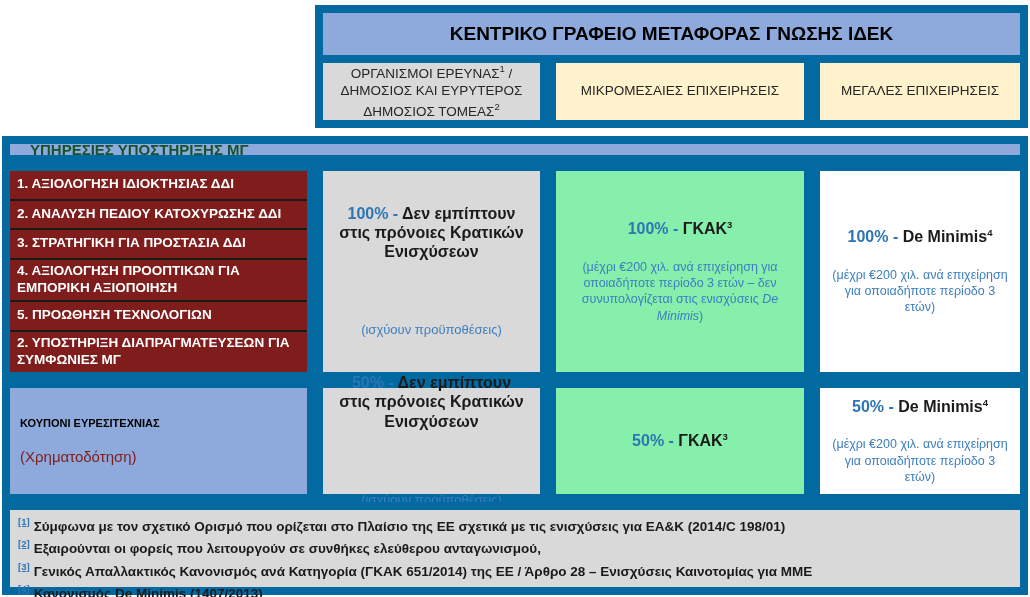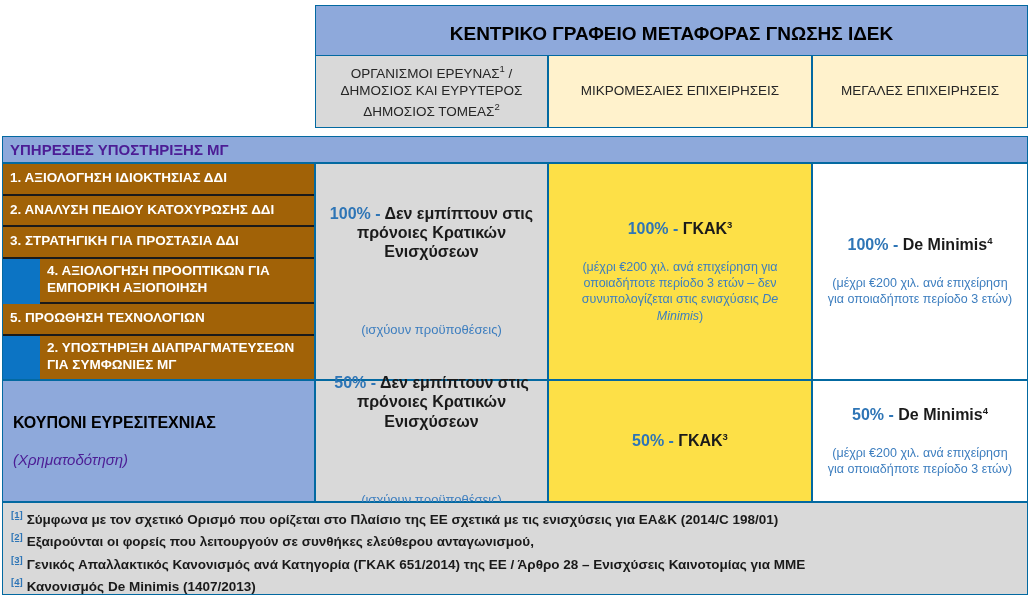--- a/index.html
+++ b/index.html
@@ -1,63 +1,63 @@
 <!DOCTYPE html>
 <html><head>
 <meta charset="utf-8">
 <style>
   html,body { margin:0; padding:0; background:#ffffff; font-family:"Liberation Sans", sans-serif; }
   .canvas { position:relative; width:1030px; height:597px; background:#ffffff; overflow:hidden; }
-  .box { position:absolute; box-sizing:border-box; border:1px solid #0369a1; }
+  .box { position:absolute; box-sizing:border-box; border:8px solid #0369a1; }
 
   
   .header { left:315px; top:5px; width:713px; height:58px; background:#8EA9DB;
             display:flex; flex-direction:column; align-items:center; justify-content:center; text-align:center; }
   .title { font-size:19px; font-weight:bold; color:#000000; line-height:1.15; }
   .subtitle { font-size:15px; color:#ffffff; line-height:1.2; margin-top:2px; }
   .subtitle b { font-weight:bold; }
 
   
   .colhead { top:55px; height:73px; display:flex; align-items:center; justify-content:center;
              text-align:center; font-size:13.5px; color:#262626; padding:2px 12px; line-height:1.35; }
   .ch-org   { left:315px; width:233px; background:#D9D9D9; }
   .ch-sme   { left:548px; width:264px; background:#FFF2CC; }
   .ch-large { left:812px; width:216px; background:#FFF2CC; }
   .colhead sup, .cellmain sup { font-size:9.5px; }
 
   
   .band { left:2px; top:136px; width:1026px; height:27px; background:#8EA9DB;
-          display:flex; align-items:center; padding-left:7px; font-size:15px; font-weight:bold; color:#4c1d95; }
+          display:flex; align-items:center; padding-left:20px; font-size:15px; font-weight:bold; color:#14532d; }
 
   
   .sidebar { left:2px; top:163px; width:313px; height:217px; display:flex; flex-direction:column; background:#0C74C4; padding:0; }
-  .sitem { flex:1 1 0; background:#a16207; color:#ffffff; font-weight:bold; font-size:13.5px;
+  .sitem { flex:1 1 0; background:#7f1d1d; color:#ffffff; font-weight:bold; font-size:13.5px;
            display:flex; align-items:center; padding:2px 4px 2px 7px; border-bottom:2px solid #1a1a1a; line-height:1.25; }
-  .sitem.tall { flex:1.55 1 0;margin-left:37px; }
+  .sitem.tall { flex:1.55 1 0; }
   .sitem:last-child { border-bottom:none; }
 
   
   .cell { display:flex; flex-direction:column; align-items:center; justify-content:center;
           text-align:center; padding:6px 12px; }
   .r1 { top:163px; height:217px; }
   .r2 { top:380px; height:122px; }
   .c-org   { left:315px; width:233px; background:#D9D9D9;gap:41px; }
-  .c-sme   { left:548px; width:264px; background:#fde047; }
+  .c-sme   { left:548px; width:264px; background:#86efac; }
   .c-large { left:812px; width:216px; background:#ffffff; }
   .cellmain { font-size:16px; font-weight:bold; color:#1a1a1a; line-height:1.2; }
   .pct { color:#2E75B6; }
   .note { font-size:12.5px; color:#3D7EBF; line-height:1.3; margin-top:20px; }
   .note i { font-style:italic; }
   .note-lg { font-size:13px; }
 
   
   .v-label { left:2px; top:380px; width:313px; height:122px; background:#8EA9DB;
              display:flex; flex-direction:column; justify-content:center; padding-left:10px; }
-  .v-title { font-size:16px; font-weight:bold; color:#000; }
-  .v-sub { font-size:15px; font-style:italic; color:#4c1d95; margin-top:19px; }
+  .v-title { font-size:11px; font-weight:bold; color:#000; }
+  .v-sub { font-size:15px; color:#7f1d1d; margin-top:19px; }
 
   
   .footnotes { left:2px; top:502px; width:1026px; height:93px; background:#D9D9D9;
                padding:5px 8px; font-size:13.5px; color:#1a1a1a;font-weight:bold; }
   .fn-line { line-height:1.55; white-space:nowrap; overflow:hidden; }
   .fn-marker { color:#2E75B6; text-decoration:underline; font-size:9.5px; vertical-align:super; margin-right:4px; cursor:pointer; }
 </style>
 </head>
 <body>
 

